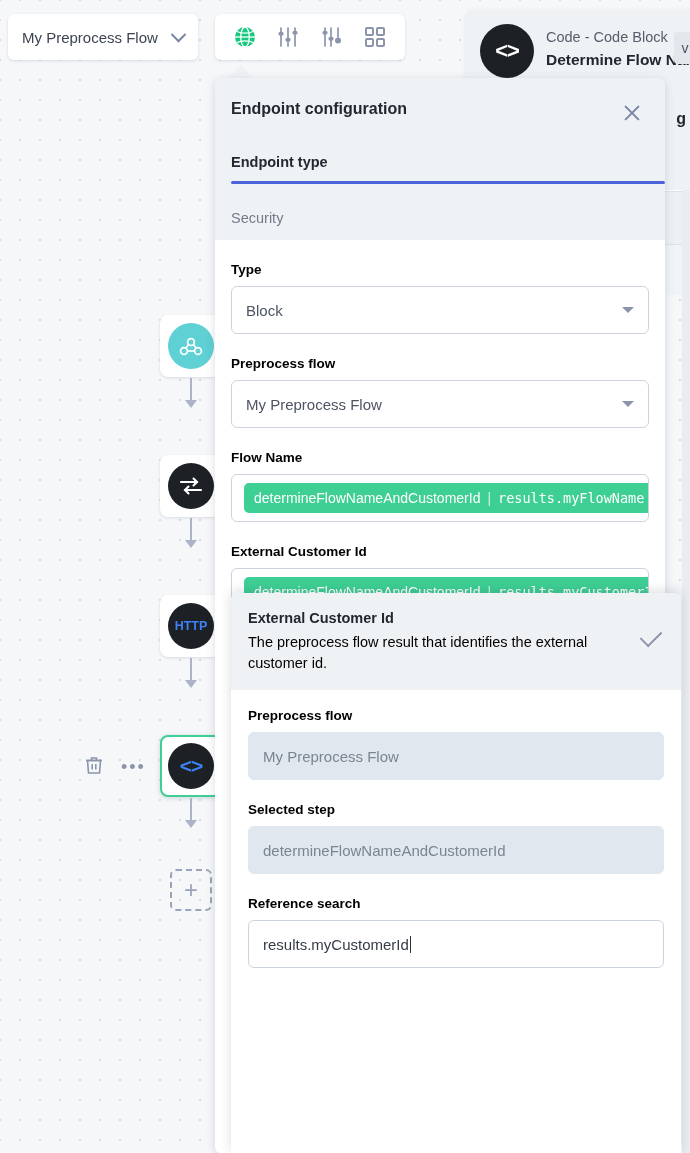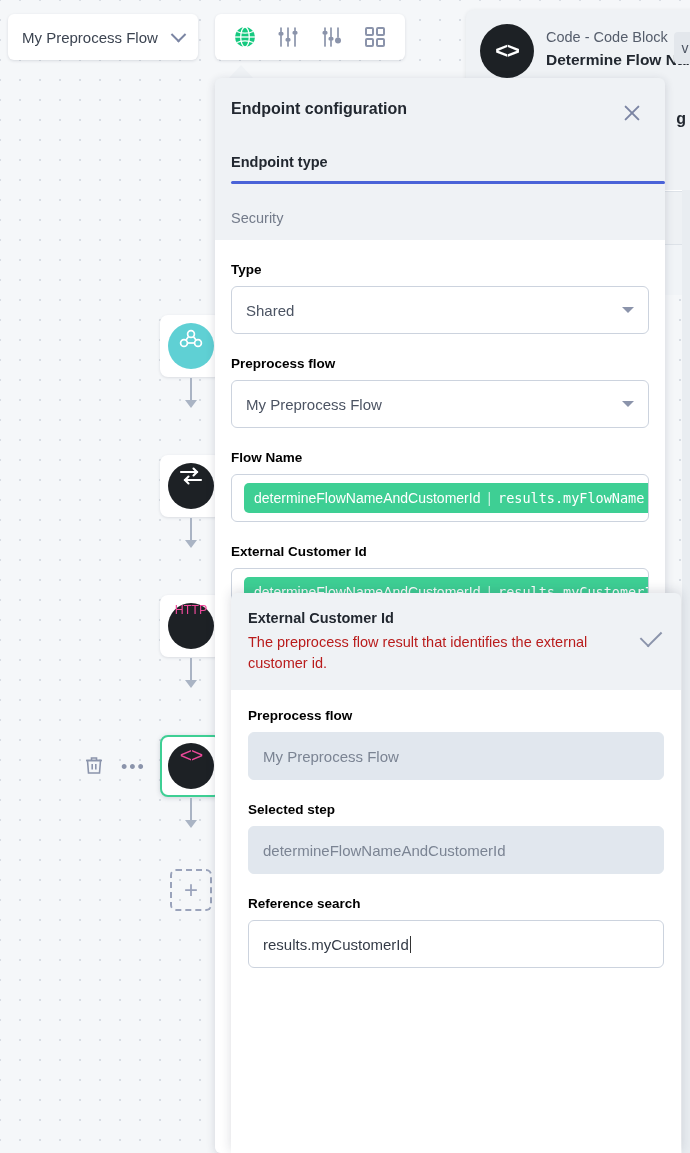--- a/index.html
+++ b/index.html
@@ -178,21 +178,21 @@
     background: #eff2f5;
     border-radius: 6px 6px 0 0;
     box-shadow: 0 -2px 12px rgba(30,40,60,.16);
     overflow: hidden;
   }
   .ref-head {
     display: flex; align-items: flex-start; justify-content: space-between;
     padding: 17px 20px 16px 17px;
   }
   .ref-h-title { font-size: 14.5px; font-weight: bold; color: #222830; margin-bottom: 6px; }
-  .ref-h-desc { font-size: 14.5px; color: #b91c1c; line-height: 1.45; max-width: 355px; }
+  .ref-h-desc { font-size: 14.5px; color: #000000; line-height: 1.45; max-width: 355px; }
   .check {
     width: 20px; height: 12px; margin-top: 20px;
     border-left: 2px solid #8b94ab; border-bottom: 2px solid #8b94ab;
     transform: rotate(-45deg); flex: 0 0 auto;
   }
   .ref-body { background: #fff; padding: 18px 17px 0 17px; height: calc(100% - 92px); }
   .f-box.readonly { background: #e1e7ee; border-color: #e1e7ee; color: #7b8493; }
   .f-box.input { color: #343b47; }
   .txtcursor {
     display:inline-block; width: 1px; height: 17px; background:#333;
@@ -214,22 +214,22 @@
   
   .node {
     position: absolute; width: 62px; height: 62px;
     background: #fff; border-radius: 8px;
     box-shadow: 0 1px 3px rgba(40,50,70,.13);
     display: flex; align-items: center; justify-content: center;
   }
   .node.sel { border: 2px solid #3ecf94; box-shadow: 0 1px 5px rgba(40,50,70,.18); }
   .n-circle {
     width: 46px; height: 46px; border-radius: 50%;
-    display: flex; align-items: flex-start; justify-content: center;
-    color: #ec4899; font-weight: normal;
+    display: flex; align-items: center; justify-content: center;
+    color: #3b82f6; font-weight: bold;
   }
   .n-dark { background: #1d2125; }
   .n-teal { background: #5fd0d4; }
   .arrow-line {
     position: absolute; width: 2px; background: #aab4c4;
   }
   .arrow-head {
     position: absolute; width: 0; height: 0;
     border-left: 6px solid transparent;
     border-right: 6px solid transparent;
@@ -390,21 +390,21 @@
     </div>
     <div class="tabs">
       <span class="tab active">Endpoint type</span>
       <span class="tab">Security</span>
     </div>
     <div class="dlg-body">
 
       <div class="field">
         <div class="f-label">Type</div>
         <div class="f-box">
-          <span>Shared</span>
+          <span>Block</span>
           <span class="caret-dn"></span>
         </div>
       </div>
 
       <div class="field">
         <div class="f-label">Preprocess flow</div>
         <div class="f-box">
           <span>My Preprocess Flow</span>
           <span class="caret-dn"></span>
         </div>

